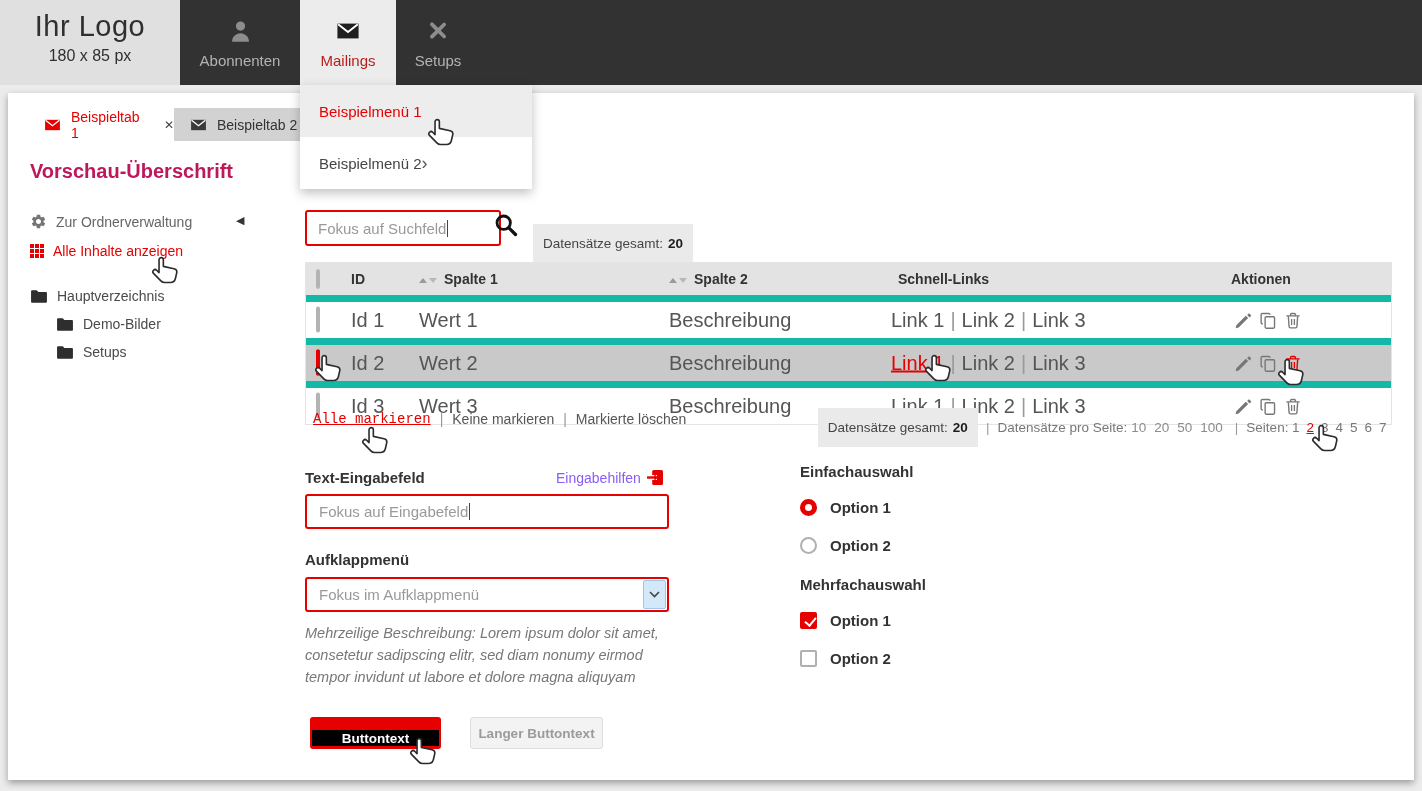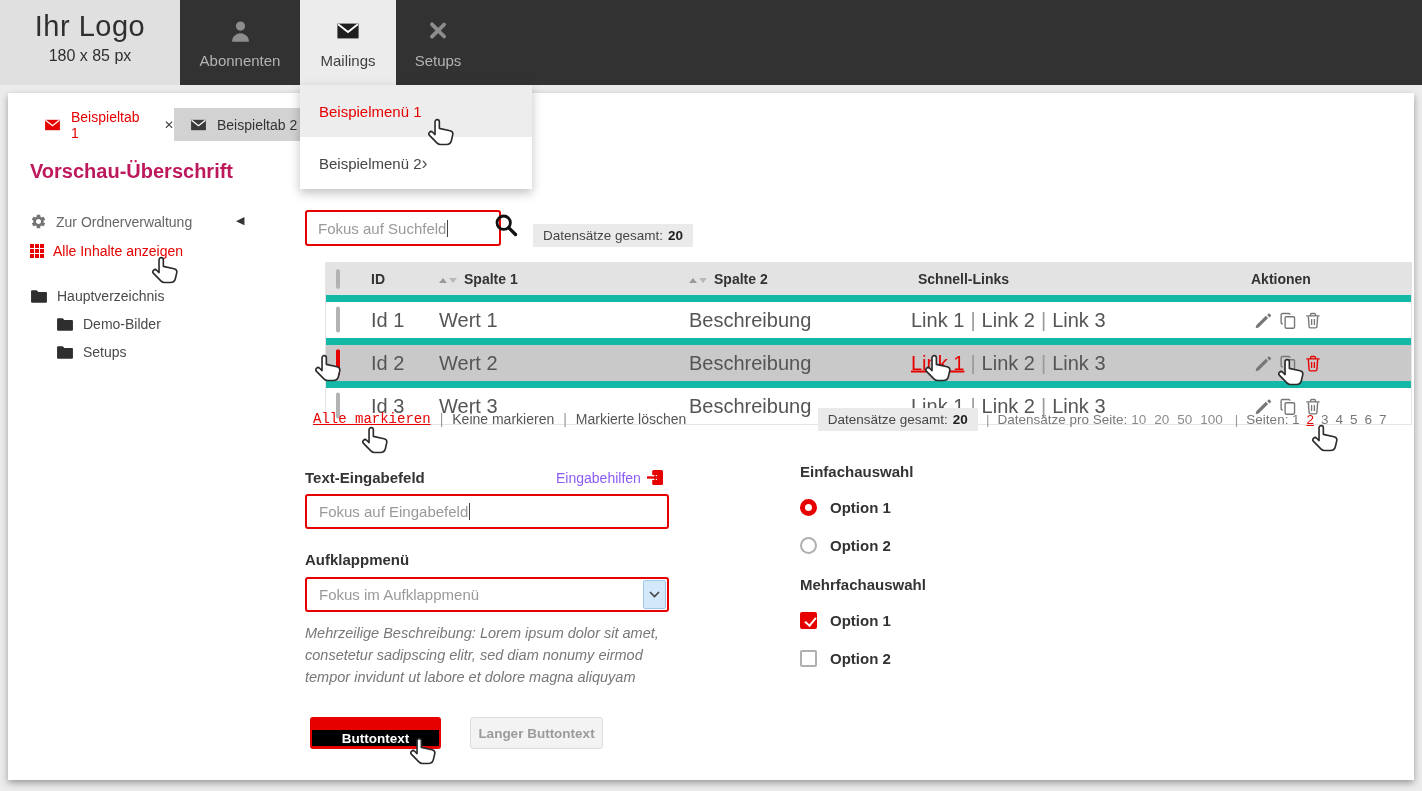--- a/index.html
+++ b/index.html
@@ -8,21 +8,21 @@
   .abs{position:absolute;}
 
   
   .header{left:0;top:0;width:1422px;height:85px;background:#323232;z-index:6;}
   .logo{left:0;top:0;width:180px;height:85px;background:#e0e0e0;color:#2f2f2f;text-align:center;cursor:pointer;}
   .logo-title{font-size:29px;margin-top:10px;letter-spacing:.5px;}
   .logo-sub{font-size:16px;margin-top:4px;}
   .nav-item{top:0;height:85px;text-align:center;color:#b3b3b3;font-size:15px;cursor:pointer;}
   .nav-item .nav-icon{margin-top:16px;height:30px;display:flex;align-items:center;justify-content:center;}
   .nav-item .nav-label{margin-top:6px;}
-  .nav-item.active{background:#ececec;color:#404040;}
+  .nav-item.active{background:#ececec;color:#b91c1c;}
 
   
   .dropdown{left:300px;top:85px;width:232px;background:#fff;box-shadow:0 4px 10px rgba(0,0,0,.25);z-index:8;}
   .dd-item{height:52px;display:flex;align-items:center;padding:0 16px 0 19px;font-size:15px;color:#454545;cursor:pointer;justify-content:flex-start;}
   .dd-item.hot{background:#ededed;color:#e60000;}
   .dd-chevron{color:#555;font-size:18px;line-height:1;}
 
   
   .panel{left:8px;top:93px;width:1406px;height:687px;background:#fff;box-shadow:0 3px 7px rgba(0,0,0,.35);z-index:1;}
 
@@ -40,26 +40,26 @@
   .red-link{color:#e60000;}
   .tree-label{color:#4a4a4a;}
   .collapse{left:236px;top:214px;font-size:11px;color:#333;z-index:2;cursor:pointer;}
   .grid-icon{display:grid;grid-template-columns:repeat(3,4px);grid-gap:1px;}
   .grid-icon i{width:4px;height:4px;background:#e60000;}
 
   
   .search-box{left:305px;top:210px;width:181px;height:32px;border:2px solid #e60000;border-radius:3px;background:#fff;display:flex;align-items:center;padding-left:11px;font-size:15px;color:#999;z-index:2;cursor:text;}
   .caret{display:inline-block;width:1px;height:17px;background:#444;margin-left:1px;}
   .search-btn{left:494px;top:213px;z-index:2;cursor:pointer;}
-  .badge{background:#eaeaea;color:#454545;font-size:13.5px;padding:4px 10px;display:inline-flex;gap:5px;align-items:center;}
+  .badge{background:#eaeaea;color:#454545;font-size:13.5px;padding:12px 10px;display:inline-flex;gap:5px;align-items:center;}
   .badge b{color:#1d1d1d;}
   .badge-top{left:533px;top:224px;z-index:2;}
 
   
-  .table{left:305px;top:262px;width:1085px;z-index:2;border:1px solid #e4e4e4;background:#fff;margin-left:20px;}
+  .table{left:305px;top:262px;width:1085px;z-index:2;border:1px solid #e4e4e4;background:#fff;}
   .t-head{position:relative;height:32px;background:#e3e3e3;font-size:14px;font-weight:bold;color:#333;}
   .t-row{position:relative;height:36px;border-top:7px solid #14b8a6;font-size:20px;color:#555;background:#fff;}
   .t-row.sel{background:#c9c9c9;}
   .cell{position:absolute;top:50%;transform:translateY(-50%);white-space:nowrap;}
   .cb{width:16px;height:16px;border:2px solid #b3b3b3;border-radius:2px;background:#fff;cursor:pointer;box-sizing:border-box;}
   .cb.red{background:#e60000;border-color:#e60000;}
   .sort{display:inline-flex;align-items:center;gap:2px;margin-right:7px;vertical-align:1px;}
   .tri-up{width:0;height:0;border-left:4px solid transparent;border-right:4px solid transparent;border-bottom:5px solid #9a9a9a;}
   .tri-dn{width:0;height:0;border-left:4px solid transparent;border-right:4px solid transparent;border-top:5px solid #b8b8b8;}
   .qlinks span.sep{color:#999;margin:0 6px;}

